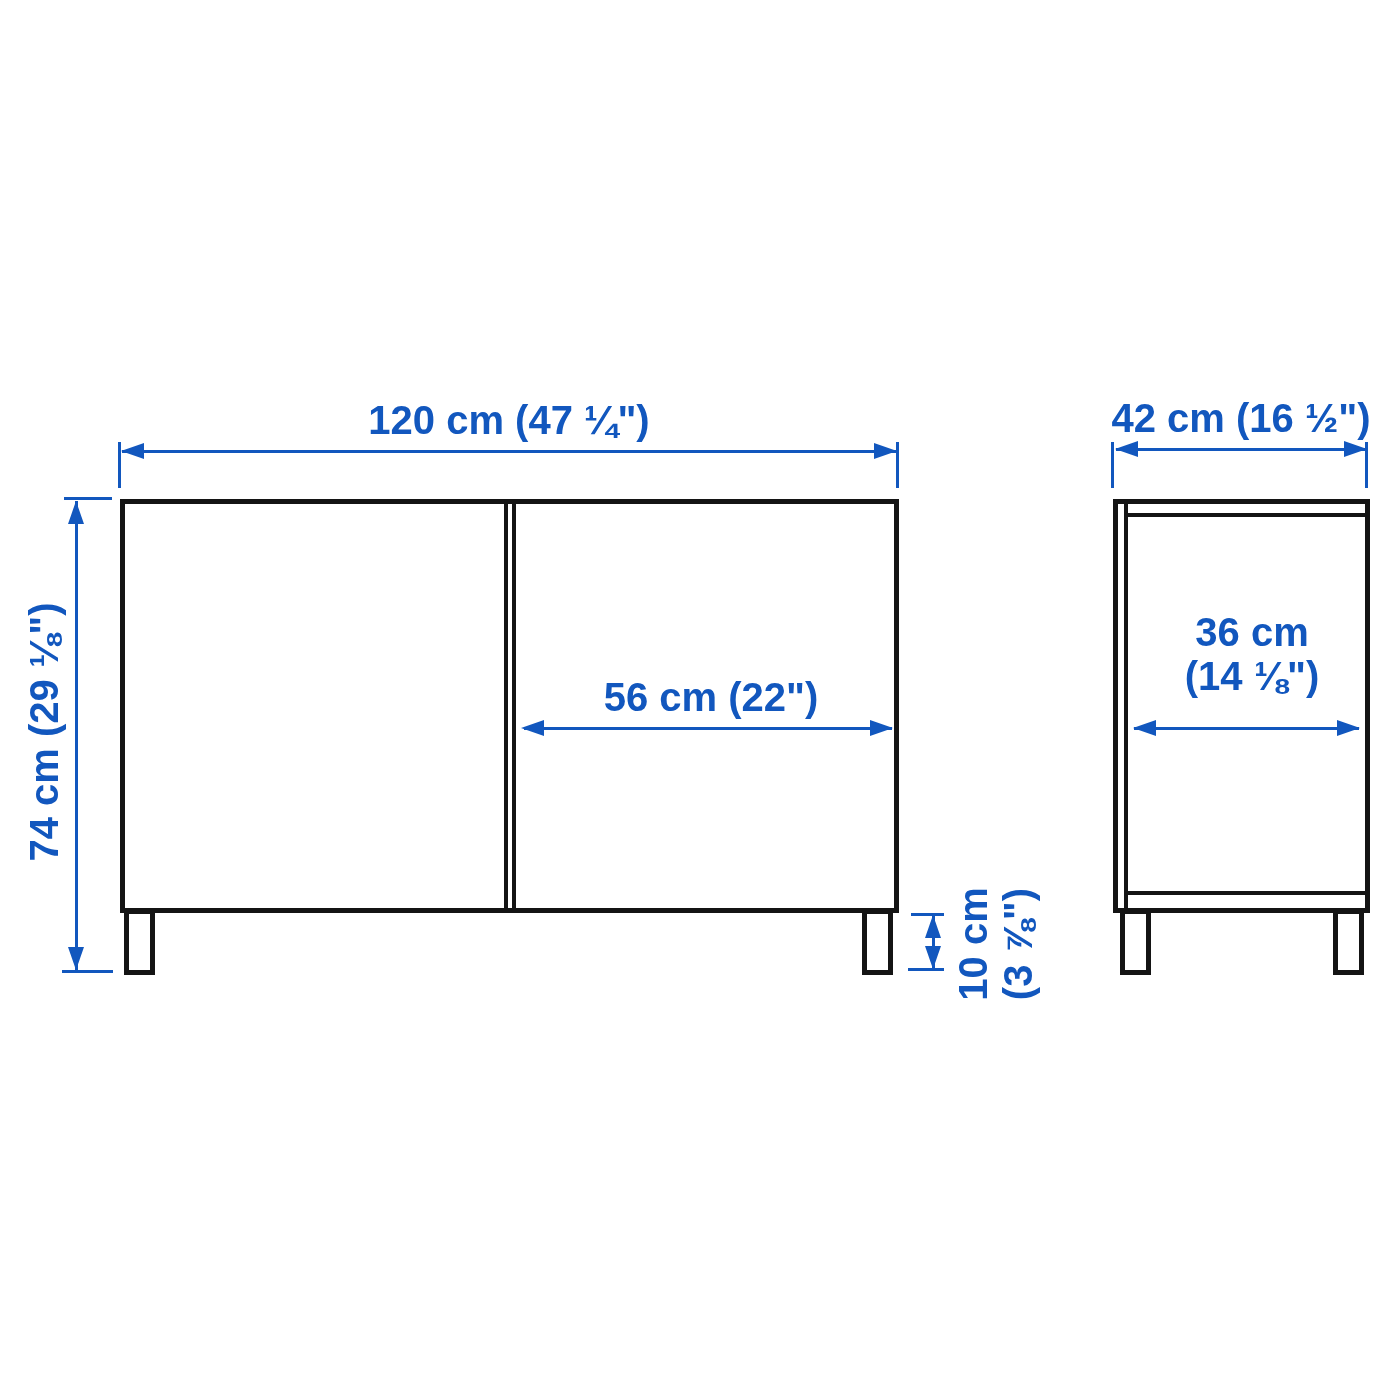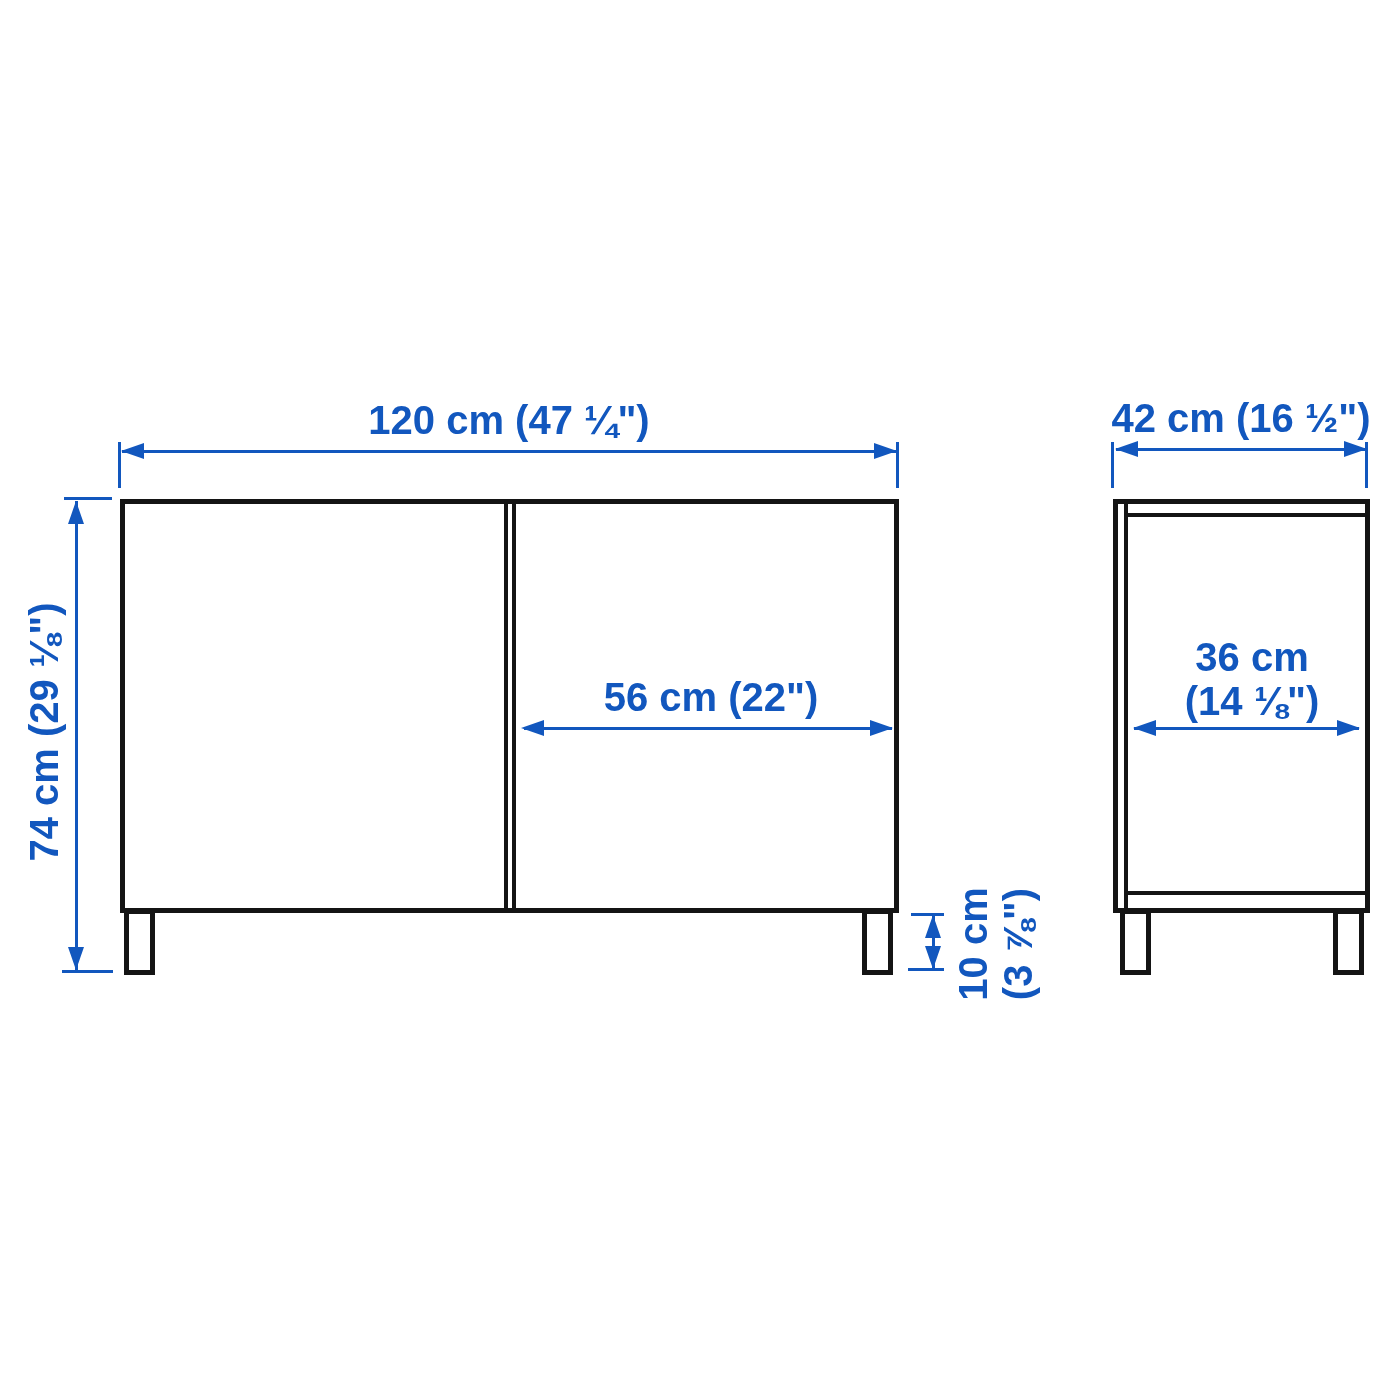--- a/index.html
+++ b/index.html
@@ -74,18 +74,18 @@
   <div class="bline" style="left:1111px;top:442px;width:3px;height:46px;"></div>
   <div class="bline" style="left:1365px;top:442px;width:3px;height:46px;"></div>
   <div class="bline" style="left:1116px;top:448px;width:251px;height:3px;"></div>
   <div class="tri left" style="left:1115px;top:441px;"></div>
   <div class="tri right" style="left:1344px;top:441px;"></div>
   <div class="lbl" style="left:1241px;top:418px;">42 cm (16 ½")</div>
 
   <div class="bline" style="left:1134px;top:727px;width:225px;height:3px;"></div>
   <div class="tri left" style="left:1133px;top:720px;"></div>
   <div class="tri right" style="left:1337px;top:720px;"></div>
-  <div class="lbl" style="left:1252px;top:679px;">
+  <div class="lbl" style="left:1252px;top:654px;">
     <div>36 cm</div>
     <div>(14 ⅛")</div>
   </div>
 
 </div>
 
 </body></html>

